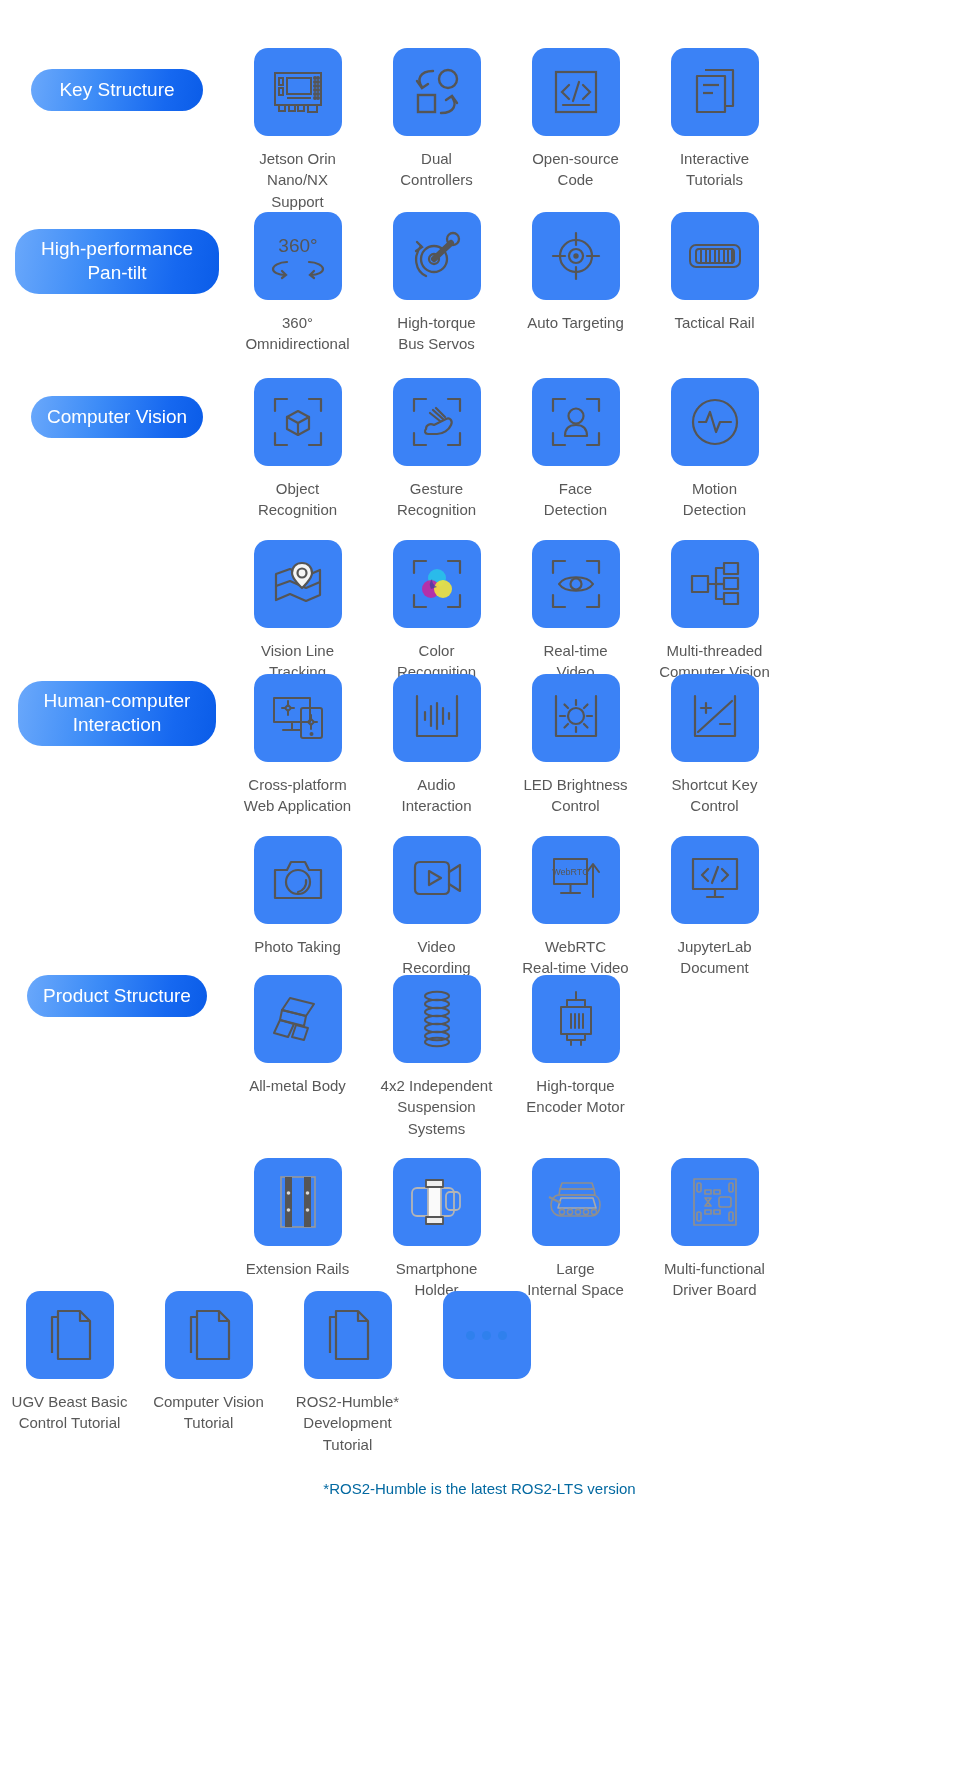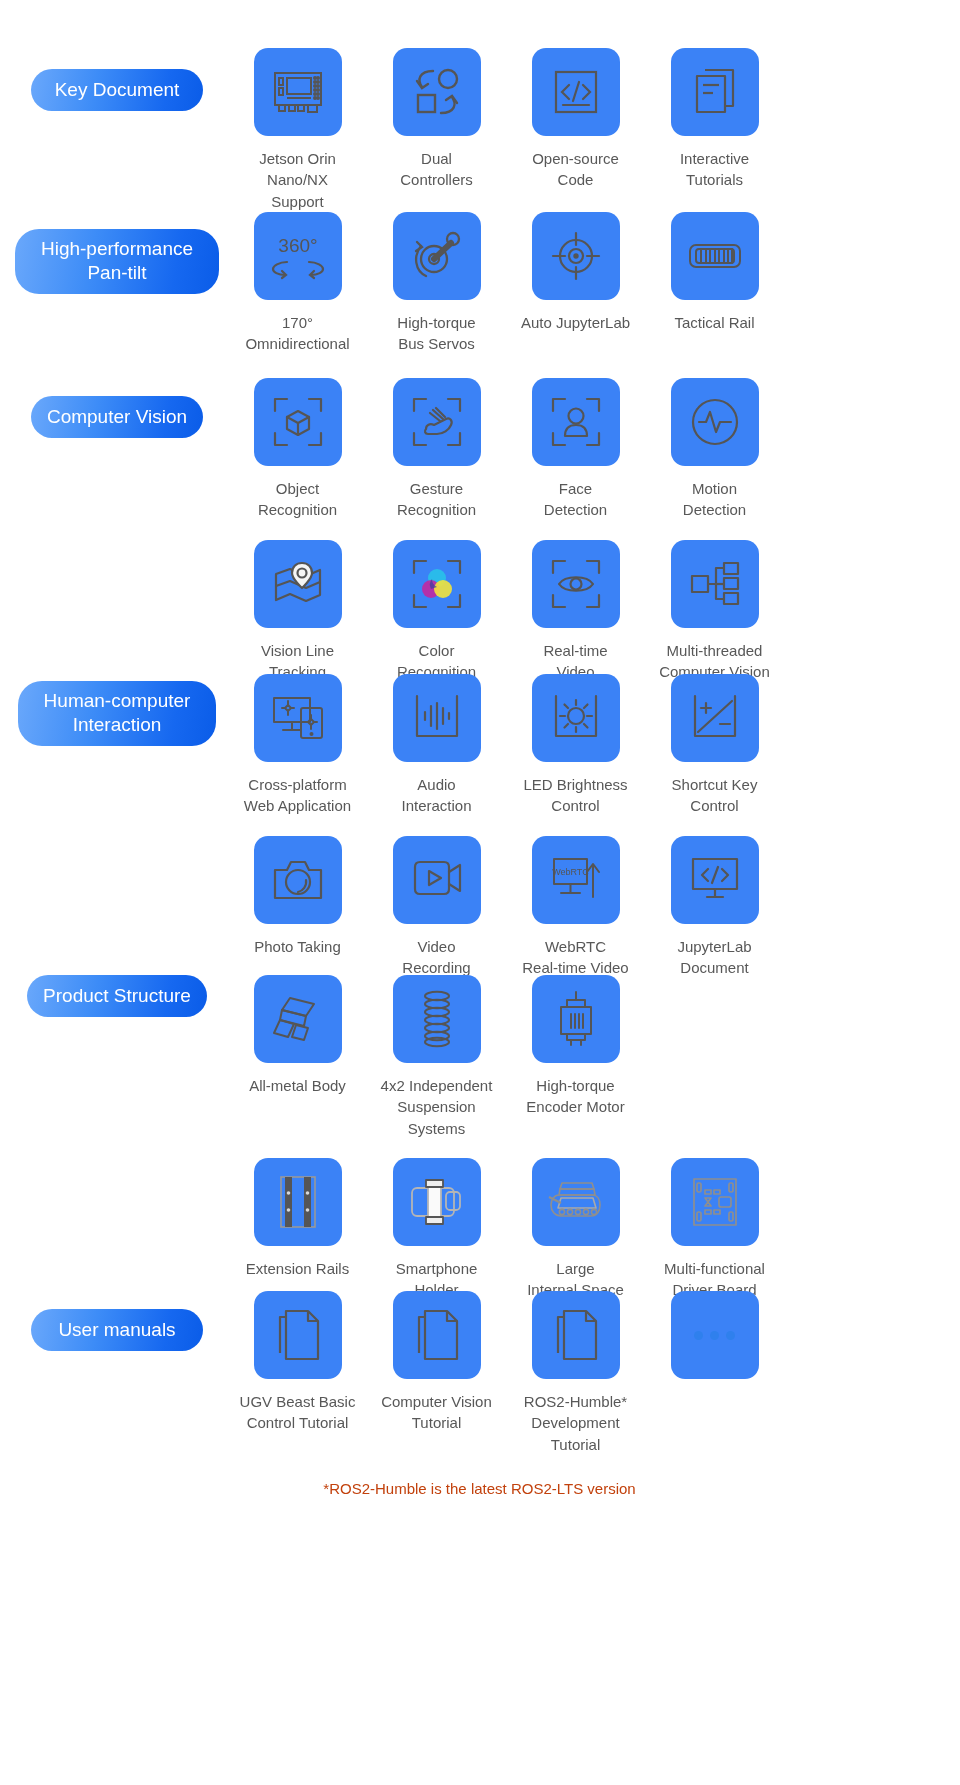--- a/index.html
+++ b/index.html
@@ -79,38 +79,38 @@
     font-size: 15px;
     line-height: 1.42;
     color: #585858;
     text-align: center;
     white-space: pre-line;
     max-width: 135px;
   }
   .footnote {
     text-align: center;
     font-size: 15px;
-    color: #c2410c;
+    color: #0369a1;
     width: 959px;
   }
   .dots {
     display: flex;
     gap: 7px;
     align-items: center;
   }
   .dot { width: 9px; height: 9px; border-radius: 50%; background: #2f80ed; }
 </style>
 </head>
 <body>
 
 <div class="page">
 
   <div class="section" style="position:absolute; top:48px; left:0;">
     <div class="badge-col">
-      <div class="badge" style="margin-top:21px;">Key Document</div>
+      <div class="badge" style="margin-top:21px;">Key Structure</div>
     </div>
     <div class="grid-col">
       <div class="row">
 
         <div class="cell">
           <div class="tile">
             <svg width="56" height="56" viewBox="0 0 56 56" fill="none" stroke="#555" stroke-width="2">
               <rect x="5" y="9" width="46" height="32"></rect>
               <rect x="17" y="14" width="24" height="16"></rect>
               <line x1="17" y1="34" x2="41" y2="34"></line>
@@ -195,21 +195,21 @@
         <div class="cell">
           <div class="tile">
             <svg width="62" height="56" viewBox="0 0 62 56" fill="none" stroke="#555" stroke-width="2.2" stroke-linecap="round">
               <text x="31" y="24" font-family="Liberation Sans, sans-serif" font-size="19" fill="#555" stroke="none" text-anchor="middle">360°</text>
               <path d="M20 34 C12 34 6 38 6 41 C6 44 11 47 18 47"></path>
               <path d="M15 43 L19 47 L15 50"></path>
               <path d="M42 34 C50 34 56 38 56 41 C56 44 51 47 44 47"></path>
               <path d="M47 43 L43 47 L47 50"></path>
             </svg>
           </div>
-          <div class="caption">170° Omnidirectional</div>
+          <div class="caption">360° Omnidirectional</div>
         </div>
 
         <div class="cell">
           <div class="tile">
             <svg width="54" height="54" viewBox="0 0 54 54" fill="none" stroke="#555" stroke-width="2.3" stroke-linecap="round">
               <circle cx="24" cy="30" r="13"></circle>
               <circle cx="24" cy="30" r="5"></circle>
               <path d="M24 30 L41 12"></path>
               <circle cx="43" cy="10" r="6"></circle>
               <path d="M24 30 L41 14" stroke-width="6" stroke-linecap="round"></path>
@@ -226,21 +226,21 @@
             <svg width="54" height="54" viewBox="0 0 54 54" fill="none" stroke="#555" stroke-width="2.2" stroke-linecap="round">
               <circle cx="27" cy="27" r="16"></circle>
               <circle cx="27" cy="27" r="7"></circle>
               <circle cx="27" cy="27" r="1.6" fill="#555"></circle>
               <line x1="27" y1="4" x2="27" y2="16"></line>
               <line x1="27" y1="38" x2="27" y2="50"></line>
               <line x1="4" y1="27" x2="16" y2="27"></line>
               <line x1="38" y1="27" x2="50" y2="27"></line>
             </svg>
           </div>
-          <div class="caption">Auto JupyterLab</div>
+          <div class="caption">Auto Targeting</div>
         </div>
 
         <div class="cell">
           <div class="tile">
             <svg width="56" height="40" viewBox="0 0 56 40" fill="none" stroke="#555" stroke-width="2" stroke-linejoin="round">
               <rect x="3" y="9" width="50" height="22" rx="6"></rect>
               <rect x="9" y="13" width="38" height="14" rx="3"></rect>
               <rect x="14" y="13" width="5" height="14"></rect>
               <rect x="23" y="13" width="5" height="14"></rect>
               <rect x="32" y="13" width="5" height="14"></rect>
@@ -627,23 +627,20 @@
           </div>
           <div class="caption">Multi-functional
 Driver Board</div>
         </div>
       </div>
 
     </div>
   </div>
 
   <div class="section" style="position:absolute; top:1291px; left:0;">
-    <div class="badge-col">
-      <div class="badge" style="margin-top:18px;">User manuals</div>
-    </div>
     <div class="grid-col">
       <div class="row">
 
         <div class="cell">
           <div class="tile">
             <svg width="52" height="56" viewBox="0 0 52 56" fill="none" stroke="#555" stroke-width="2.2" stroke-linejoin="round">
               <path d="M14 4 H36 L46 14 V52 H14 Z"></path>
               <path d="M36 4 V14 H46"></path>
               <path d="M14 10 H8 V46"></path>
             </svg>

